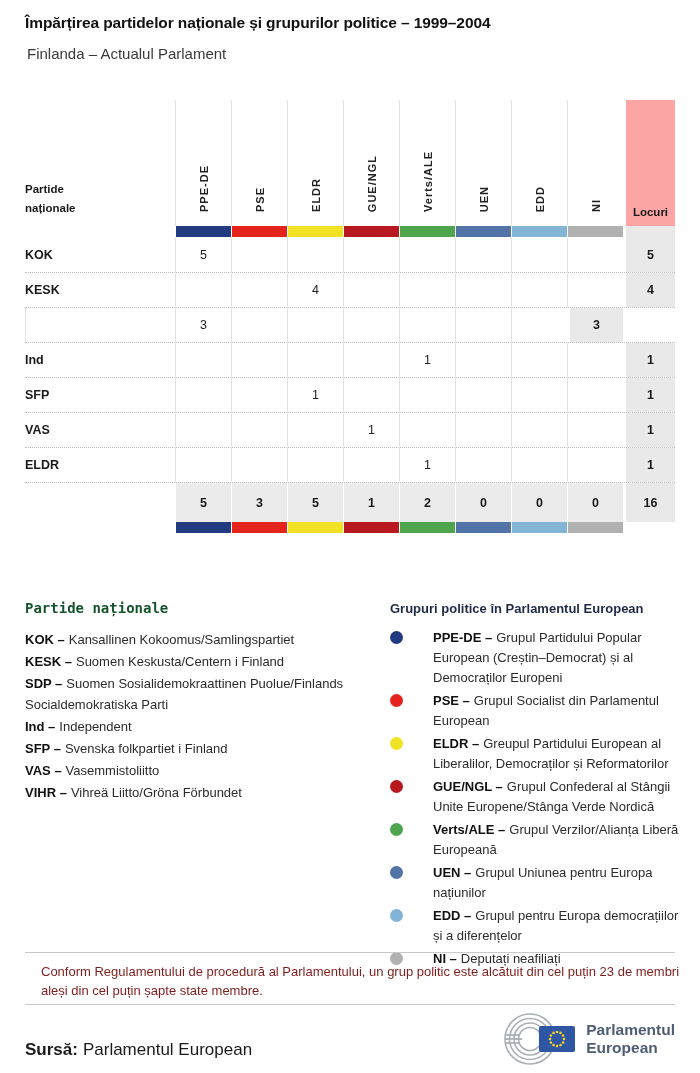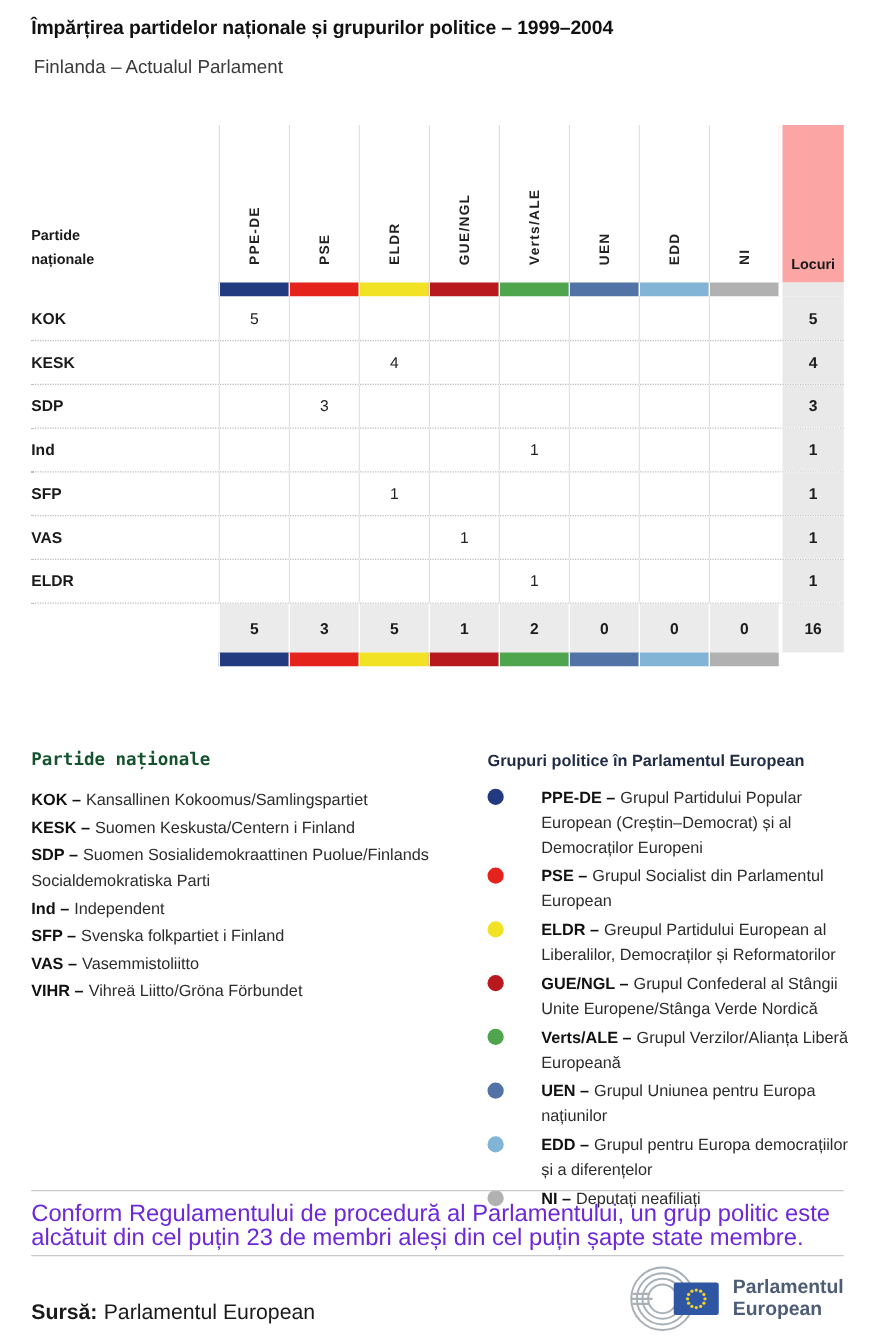--- a/index.html
+++ b/index.html
@@ -43,21 +43,21 @@
   .leg-groups h3 { font-size:13px; font-weight:700; color:#1f2a44; margin-bottom:12px; }
   .gl-item { display:flex; margin-bottom:3px;gap:20px; }
   .dot { width:13px; height:13px; border-radius:50%; flex:none; margin:3px 10px 0 0; background:#999; }
   .gl-text { font-size:13px; line-height:20px; color:#2b2b2b; }
   .gl-text b { color:#111; margin-right:4px; }
 
   
   .rule { position:absolute; left:25px; width:650px; border-top:1px solid #c9c9c9; }
   .rule1 { top:952px; }
   .rule2 { top:1004px; }
-  .footnote { position:absolute; left:25px; top:962px; width:650px; font-size:19px; line-height:19px; color:#6d28d9; }
+  .footnote { position:absolute; left:41px; top:962px; width:650px; font-size:13px; line-height:19px; color:#7f1d1d; }
   .source { position:absolute; left:25px; top:1040px; font-size:17px; color:#1a1a1a; }
   .source b { margin-right:5px; }
 
   .ep-logo { position:absolute; right:25px; top:1012px; display:flex; align-items:center; }
   .logo-text { margin-left:9px; font-size:15.5px; font-weight:700; line-height:18px; color:#4e5d76; }
 </style>
 </head>
 <body>
 
 <div id="page">
@@ -132,21 +132,20 @@
       <div class="v"></div>
       <div class="v">4</div>
       <div class="v"></div>
       <div class="v"></div>
       <div class="v"></div>
       <div class="v"></div>
       <div class="v"></div>
       <div class="s">4</div>
     </div>
     <div class="trow drow">
-      <div class="lbl">SDP</div>
       <div class="v"></div>
       <div class="v">3</div>
       <div class="v"></div>
       <div class="v"></div>
       <div class="v"></div>
       <div class="v"></div>
       <div class="v"></div>
       <div class="v"></div>
       <div class="s">3</div>
     </div>

